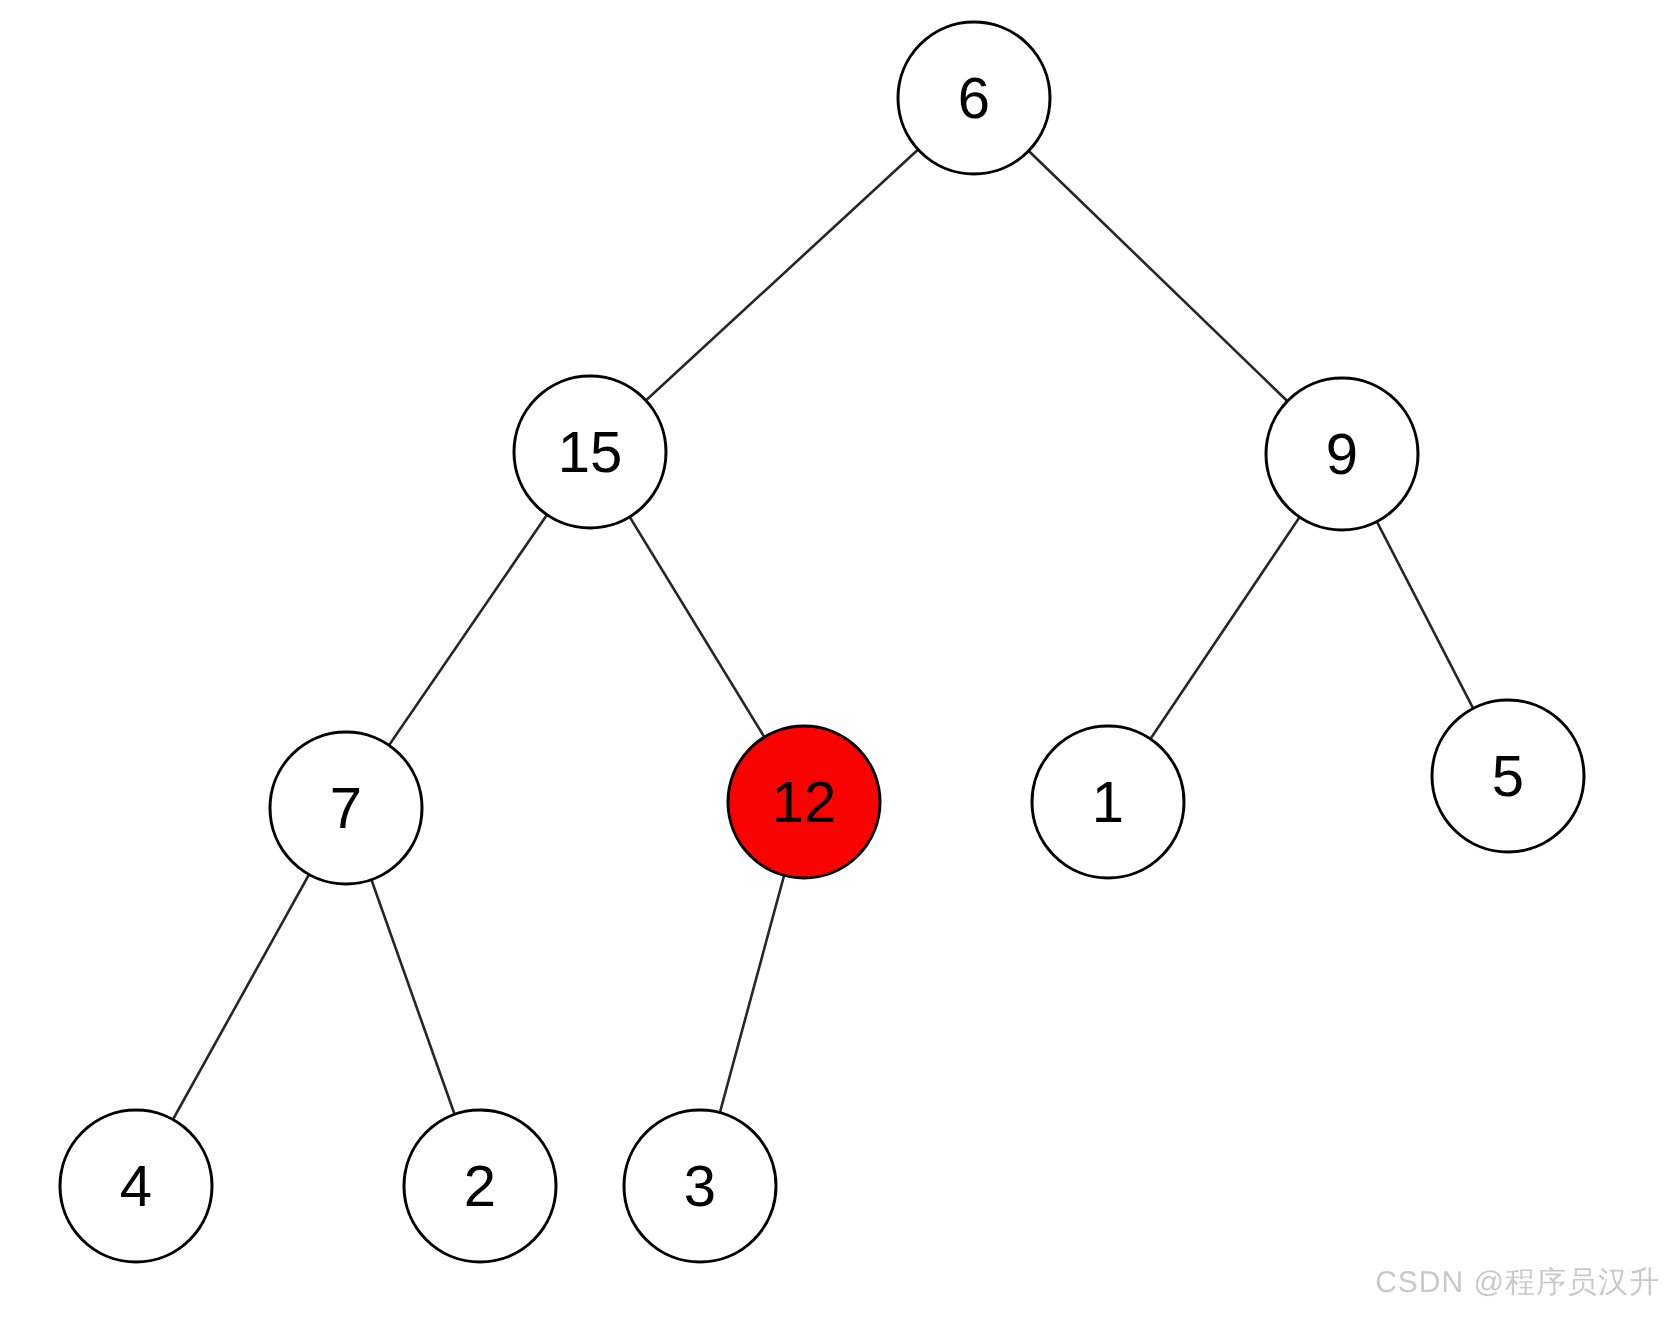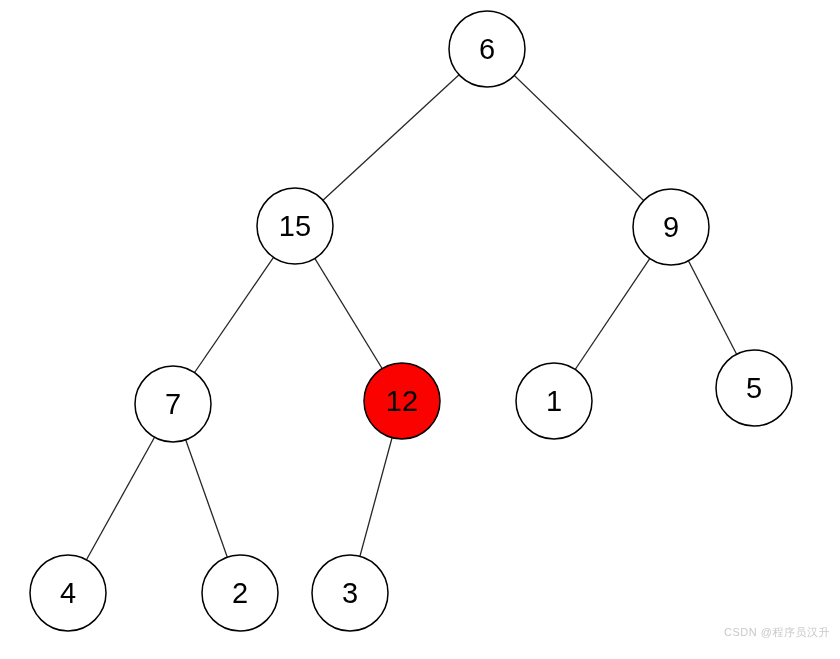--- a/index.html
+++ b/index.html
@@ -28,22 +28,22 @@
     stroke-width: 1.5px;
   }
   svg.tree-svg text.node-label {
     font-family: "Liberation Sans", sans-serif;
     font-size: 29px;
     text-anchor: middle;
   }
   .watermark {
     position: absolute;
     right: 10px;
-    bottom: 19px;
-    font-size: 11px;
+    bottom: 8px;
+    font-size: 15px;
     letter-spacing: 0.5px;
     user-select: none;
     white-space: nowrap;
   }
 </style>
 </head>
 <body>
 
 <div class="canvas">
   <svg class="tree-svg" id="tree-svg" width="840" height="659" viewBox="0 0 840 659">

